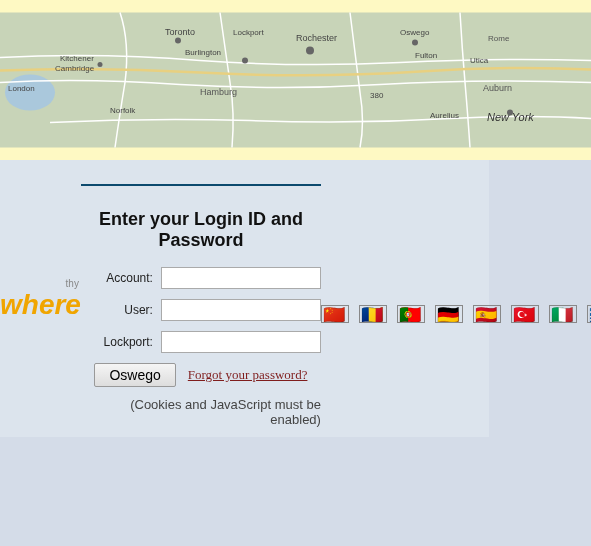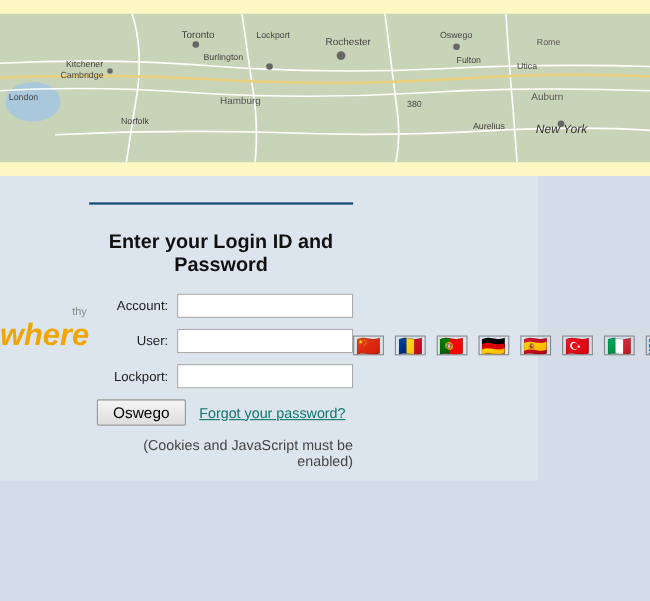--- a/index.html
+++ b/index.html
@@ -129,23 +129,24 @@
       padding: 3px 14px;
       font-size: 14px;
       background: linear-gradient(to bottom, #f5f5f5, #ddd);
       border: 1px solid #999;
       cursor: pointer;
       border-radius: 2px;
     }
 
     .forgot-link {
       font-size: 13px;
-      color: #0f766e;
+      color: #7f1d1d;
       text-decoration: underline;
       cursor: pointer;
+      font-family: Liberation Serif, serif;
     }
 
     .cookie-notice {
       text-align: right;
       font-size: 13px;
       color: #444;
       margin-top: 10px;
     }
 
     .flags-row {

